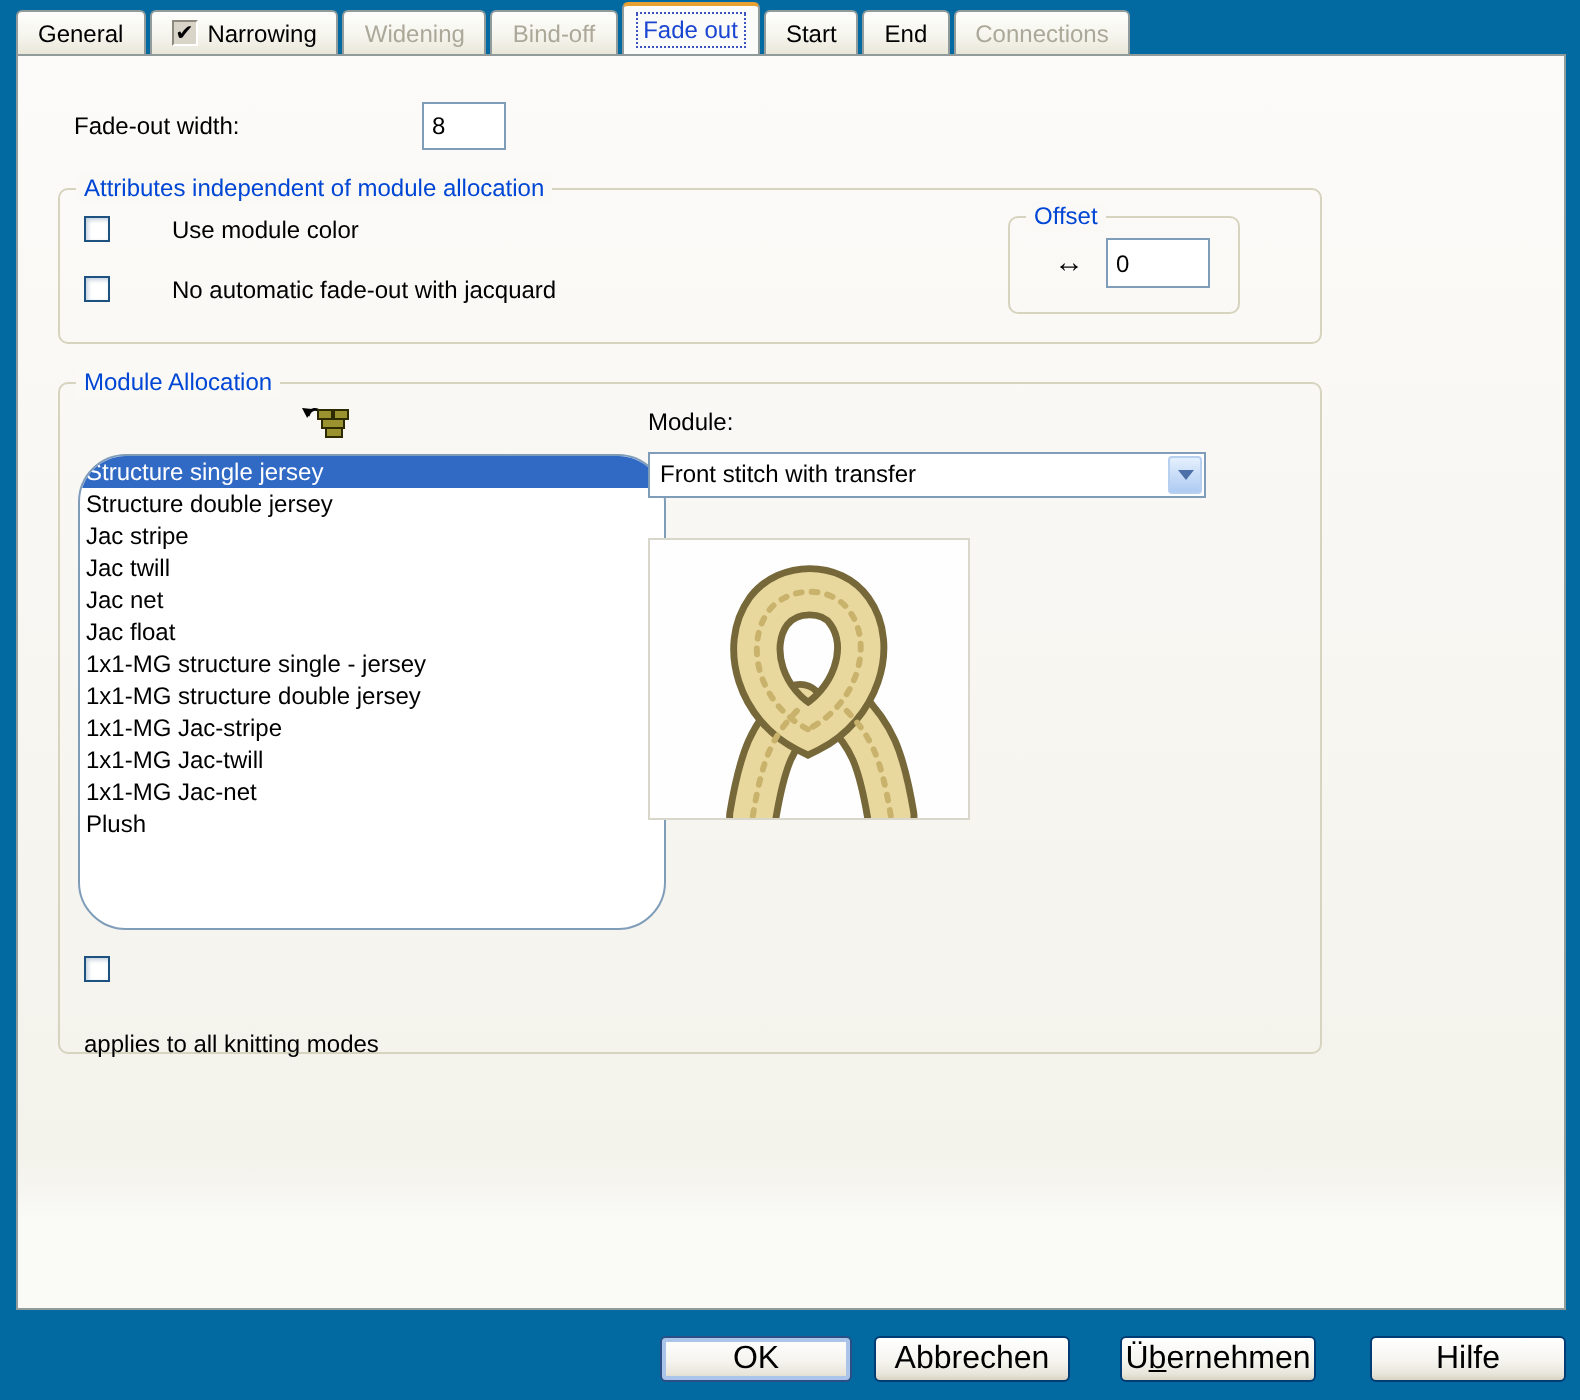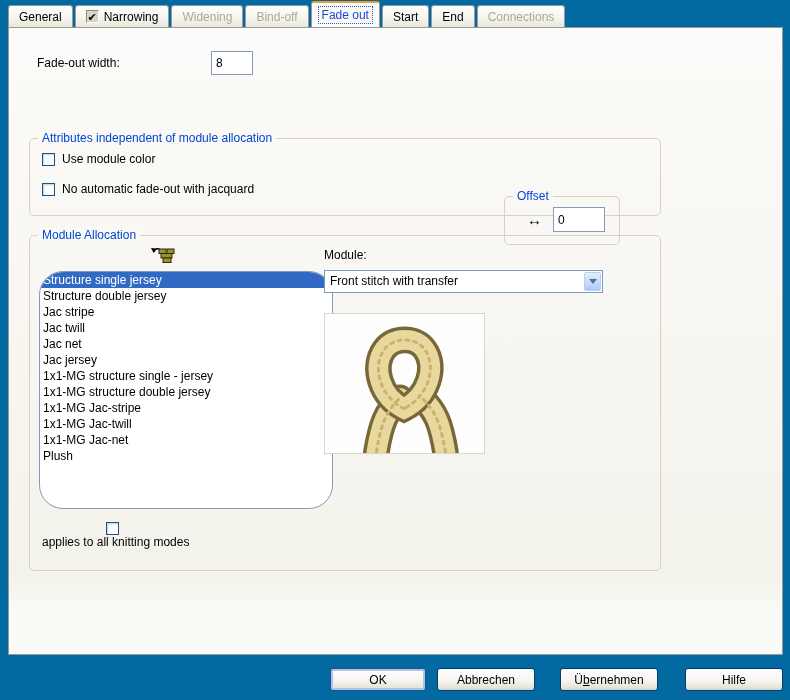--- a/index.html
+++ b/index.html
@@ -21,25 +21,25 @@
   
   .panel{position:absolute;left:8px;top:27px;width:775px;height:628px;box-sizing:border-box;
          border:1px solid #919B9C;z-index:4;
          background:linear-gradient(180deg,#FCFBF9 0%,#F3F2EB 88%,#FAFAF7 93%,#FAFAF7 100%);}
 
   .lbl{position:absolute;white-space:nowrap;}
   .textbox{position:absolute;box-sizing:border-box;border:1px solid #7F9DB9;background:#FFF;
            font-family:"Liberation Sans",sans-serif;font-size:12px;padding:2px 4px;}
 
   
-  .groupbox{position:absolute;border:1px solid #D6D3BE;border-radius:5px;box-sizing:border-box;margin-top:44px;}
+  .groupbox{position:absolute;border:1px solid #D6D3BE;border-radius:5px;box-sizing:border-box;}
   .gb-title{position:absolute;top:-8px;left:8px;background:#FAF9F5;padding:0 4px;color:#0046D5;
             line-height:15px;white-space:nowrap;}
 
-  .cbrow{position:absolute;display:flex;align-items:center;}
+  .cbrow{position:absolute;display:flex;gap:24px;}
   .cb{width:13px;height:13px;box-sizing:border-box;background:#FFF;border:1px solid #1C5180;
       box-shadow:inset 1px 1px 2px rgba(28,81,128,.28);margin-right:7px;flex:none;}
 
   .harrow{position:absolute;font-size:15px;font-weight:bold;line-height:14px;}
 
   
   .listbox{position:absolute;box-sizing:border-box;border:1px solid #7F9DB9;background:#FFF;overflow:hidden;}
   .list-item{height:16px;line-height:16px;padding:0 3px;white-space:nowrap;}
   .list-item.selected{background:#316AC5;color:#FFF;}
 
@@ -53,21 +53,21 @@
         border-top:5px solid #4D6FA8;}
 
   
   .preview{position:absolute;box-sizing:border-box;border:1px solid #D9D6CC;background:#FEFEFE;}
 
   .brickicon{position:absolute;}
 
   
   .btn{position:absolute;top:668px;height:23px;border:1px solid #003C74;border-radius:3px;
        background:linear-gradient(180deg,#FFFFFF 0%,#F5F4EF 55%,#E8E6DB 85%,#D8D4C4 100%);
-       font-family:"Liberation Sans",sans-serif;font-size:12px;color:#000;padding:0;cursor:default;}
+       font-family:"Liberation Sans",sans-serif;font-size:16px;color:#000;padding:0;cursor:default;}
   .btn.default{border-color:#2A4F86;box-shadow:inset 0 0 0 2px #AAC4EA;}
   .u{text-decoration:underline;}
 </style>
 </head>
 <body>
 
 <div class="dialog">
 
   <div class="tabstrip">
     <div class="tab">General</div>
@@ -122,21 +122,21 @@
           <rect x="13" y="14" width="8" height="4.5"></rect>
         </g>
       </svg>
 
       <div class="listbox" style="left:9px;top:35px;width:294px;height:238px;border-radius:24px;">
           <div class="list-item selected">Structure single jersey</div>
           <div class="list-item">Structure double jersey</div>
           <div class="list-item">Jac stripe</div>
           <div class="list-item">Jac twill</div>
           <div class="list-item">Jac net</div>
-          <div class="list-item">Jac jersey</div>
+          <div class="list-item">Jac float</div>
           <div class="list-item">1x1-MG structure single - jersey</div>
           <div class="list-item">1x1-MG structure double jersey</div>
           <div class="list-item">1x1-MG Jac-stripe</div>
           <div class="list-item">1x1-MG Jac-twill</div>
           <div class="list-item">1x1-MG Jac-net</div>
           <div class="list-item">Plush</div>
         </div>
 
       <span class="lbl" style="left:294px;top:12px;">Module:</span>
 

